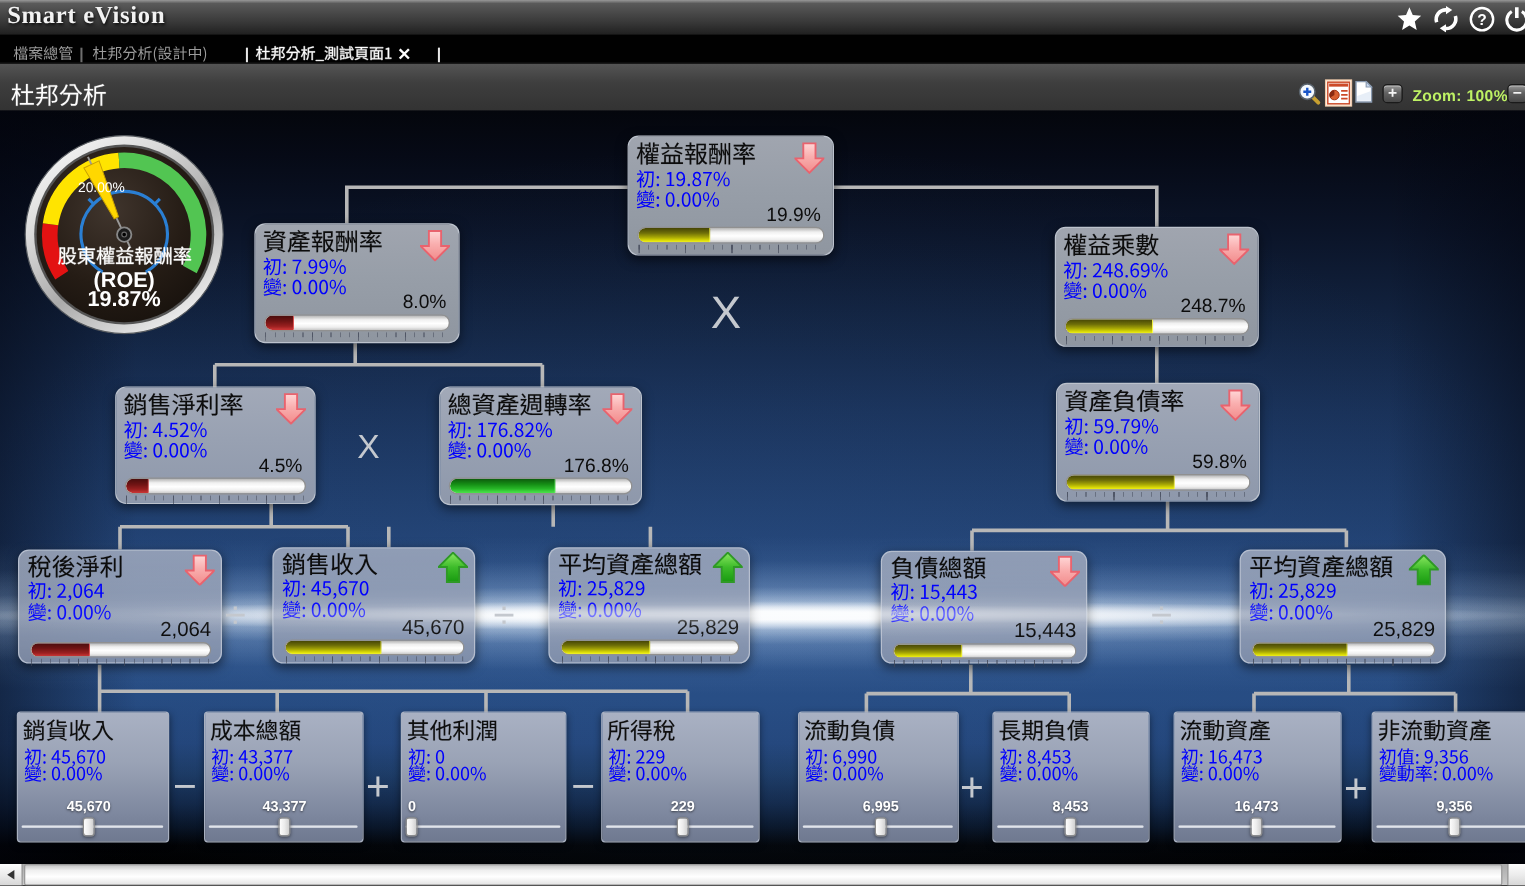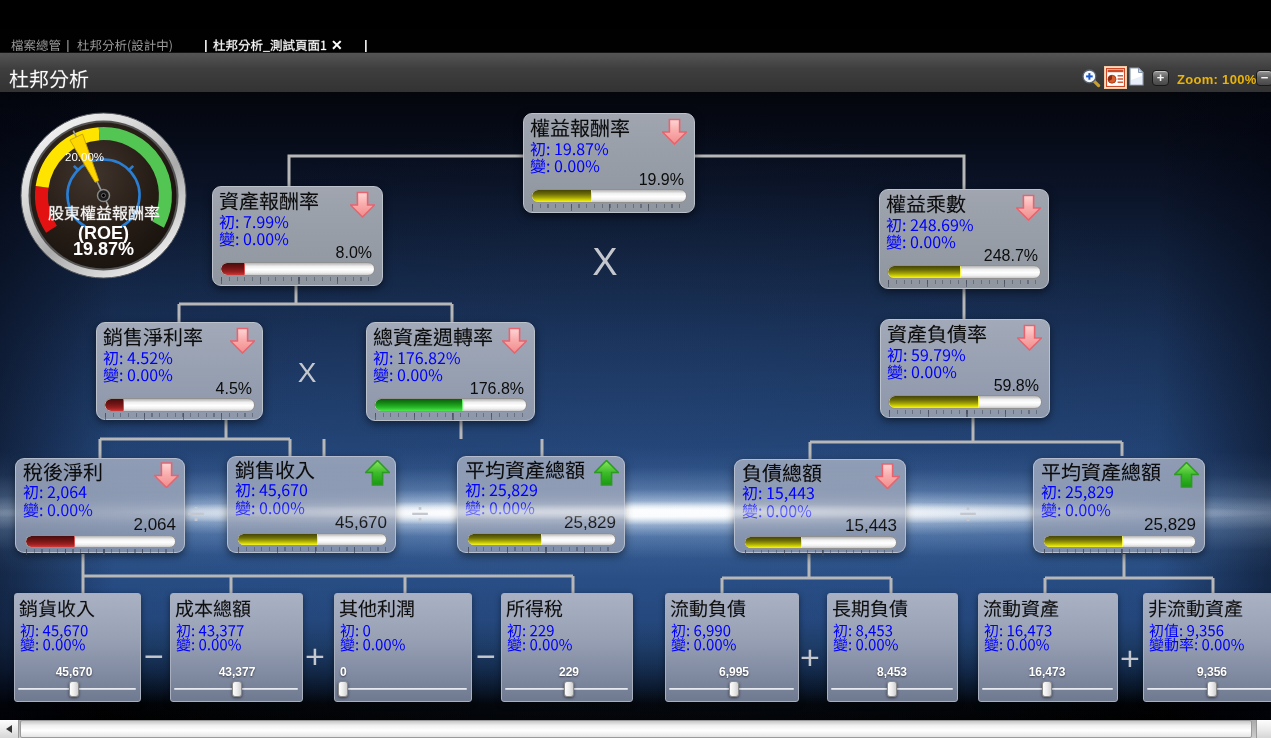--- a/index.html
+++ b/index.html
@@ -142,20 +142,42 @@
       <path id="g68" d="M655 827C655 751 655 677 653 606H534V537H651C642 348 616 185 529 66V70L328 49V129H525V187H328V248H523V547H328V610H542V669H328V743C401 751 470 760 524 772L487 830C383 806 201 788 53 781C60 765 68 741 71 725C130 727 195 731 259 736V669H42V610H259V547H72V248H259V187H69V129H259V42L42 22L52 -44C165 -32 321 -14 474 4C461 -8 446 -20 431 -31C449 -43 475 -68 486 -85C665 48 710 269 723 537H865C855 171 843 38 819 8C810 -5 800 -7 784 -7C765 -7 720 -7 671 -3C683 -23 691 -54 693 -75C740 -77 787 -78 816 -74C846 -71 866 -63 883 -36C917 6 927 146 938 569C938 578 938 606 938 606H725C727 677 728 751 728 827ZM134 373H259V300H134ZM328 373H459V300H328ZM134 495H259V423H134ZM328 495H459V423H328Z"></path>
       <path id="g69" d="M229 800V358H53V290H216V65C216 24 186 3 167 -7C180 -25 196 -62 201 -81L205 -78C227 -65 274 -53 558 20C558 36 559 66 562 86L290 22V290H451C538 100 694 -22 924 -73C934 -53 955 -22 971 -6C859 15 763 53 686 108C757 145 839 194 903 241L842 282C790 240 707 188 636 149C592 190 556 237 528 290H948V358H306V444H819V505H306V589H819V650H306V736H850V800Z"></path>
       <path id="g70" d="M178 143C148 76 95 9 39 -36C57 -47 87 -68 101 -80C155 -30 213 47 249 123ZM321 112C360 65 406 -1 424 -42L486 -6C465 35 419 97 379 143ZM855 722V561H650V722ZM580 790V427C580 283 572 92 488 -41C505 -49 536 -71 548 -84C608 11 634 139 644 260H855V17C855 1 849 -3 835 -4C820 -5 769 -5 716 -3C726 -23 737 -56 740 -76C813 -76 861 -75 889 -62C918 -50 927 -27 927 16V790ZM855 494V328H648C650 363 650 396 650 427V494ZM387 828V707H205V828H137V707H52V640H137V231H38V164H531V231H457V640H531V707H457V828ZM205 640H387V551H205ZM205 491H387V393H205ZM205 332H387V231H205Z"></path>
       <path id="g71" d="M577 835V-80H652V163H958V234H652V393H920V462H652V617H941V687H652V835ZM349 835V688H78V617H349V463H93V394H349V367C349 337 346 299 337 259C230 241 125 223 52 213L68 139L315 186C281 102 215 17 90 -35C108 -50 131 -73 143 -91C384 21 424 226 424 368V835Z"></path>
       <path id="g72" d="M599 840C596 810 591 774 586 738H329V671H574C568 637 562 605 555 578H382V14H286V-51H958V14H869V578H623C631 605 639 637 646 671H928V738H661L679 835ZM450 14V97H799V14ZM450 379H799V293H450ZM450 435V519H799V435ZM450 239H799V152H450ZM264 839C211 687 124 538 32 440C45 422 66 383 74 366C103 398 132 435 159 475V-80H229V589C269 661 304 739 333 817Z"></path>
       <path id="g73" d="M107 803V444C107 296 102 96 35 -46C52 -52 82 -69 96 -80C142 20 162 152 170 275L198 217L319 290V16C319 3 314 -1 302 -2C290 -2 251 -3 207 -1C217 -21 225 -53 228 -72C292 -72 330 -70 354 -58C379 -46 387 -23 387 15V803ZM175 735H319V492C292 525 248 570 209 605L175 579ZM171 288C174 344 175 397 175 444V559C214 521 258 471 281 439L319 471V355C263 329 211 305 171 288ZM536 802V692C536 621 518 538 408 476C421 466 447 438 456 424C579 495 605 601 605 690V732H771V570C771 496 785 469 852 469C863 469 900 469 914 469C931 469 950 470 961 474C959 491 957 518 955 537C943 534 924 532 912 532C902 532 868 532 857 532C844 532 842 541 842 569V802ZM826 328C792 251 743 186 682 133C623 188 577 254 545 328ZM438 398V328H490L474 323C510 233 561 153 625 88C557 42 480 8 401 -13C415 -29 433 -59 441 -78C527 -52 608 -14 680 39C746 -14 823 -54 910 -79C921 -59 943 -30 960 -14C877 7 802 41 739 87C821 161 886 259 923 383L875 401L862 398Z"></path>
       <path id="g74" d="M153 590V222H396C306 128 166 43 41 -1C58 -16 81 -45 93 -64C221 -13 363 83 459 191V-80H536V194C633 85 778 -14 909 -66C921 -46 945 -17 962 -1C835 41 692 128 600 222H859V590H536V674H940V745H536V839H459V745H66V674H459V590ZM226 379H459V282H226ZM536 379H782V282H536ZM226 530H459V435H226ZM536 530H782V435H536Z"></path>
     </defs>
   </svg>
 <div id="page">
+<div id="bar1">
+<div id="logo">Smart eVision</div>
+<svg class="abs" style="left:1164px;top:5px" width="21" height="21" viewBox="0 0 21 21">
+        <path fill="#fff" d="M10.5 1 L13.3 7.6 L20.3 8.2 L15 12.9 L16.6 19.9 L10.5 16.2 L4.4 19.9 L6 12.9 L0.7 8.2 L7.7 7.6 Z"></path>
+      </svg>
+<svg class="abs" style="left:1194px;top:5px" width="22" height="22" viewBox="0 0 22 22">
+        <g stroke="#fff" stroke-width="3" fill="none">
+          <path d="M3.2 13.6 A 8 8 0 0 1 11 3.2"></path>
+          <path d="M18.8 8.4 A 8 8 0 0 1 11 18.8"></path>
+        </g>
+        <path fill="#fff" d="M11 0 L16.2 3.4 L11 6.8 Z"></path>
+        <path fill="#fff" d="M11 15.2 L5.8 18.6 L11 22 Z"></path>
+      </svg>
+<svg class="abs" style="left:1224px;top:5px" width="22" height="22" viewBox="0 0 22 22">
+        <circle cx="11" cy="11" r="9.3" fill="none" stroke="#fff" stroke-width="2"></circle>
+        <text x="11" y="15.5" font-size="13" font-weight="bold" fill="#fff" text-anchor="middle" font-family="Liberation Sans">?</text>
+      </svg>
+<svg class="abs" style="left:1253px;top:5px" width="22" height="22" viewBox="0 0 22 22">
+        <path d="M 6.8 4.6 A 8.3 8.3 0 1 0 15.2 4.6" fill="none" stroke="#fff" stroke-width="2.6"></path>
+        <line x1="11" y1="1" x2="11" y2="10" stroke="#fff" stroke-width="3"></line>
+      </svg>
+</div>
 <div id="bar2">
 <div class="abs" style="left:11px;top:9px"><svg width="50.0" height="13.2" style="overflow:visible;">
           <g transform="translate(0,11.0) scale(0.01250,-0.01250)" fill="#9c9c9c">
             <use href="#g0" x="0"></use>
             <use href="#g1" x="1000"></use>
             <use href="#g2" x="2000"></use>
             <use href="#g3" x="3000"></use>
           </g>
         </svg></div>
 <div class="sep" style="left:66px;top:8px">|</div>
@@ -214,21 +236,21 @@
       <line x1="13.6" y1="9.8" x2="19" y2="9.8" stroke="#cc4a28" stroke-width="1.4"></line>
       <line x1="13.6" y1="13" x2="19" y2="13" stroke="#cc4a28" stroke-width="1.4"></line>
       <line x1="13.6" y1="16.2" x2="19" y2="16.2" stroke="#cc4a28" stroke-width="1.4"></line>
     </svg>
 <svg class="abs" style="left:1129px;top:67px" width="15" height="19" viewBox="0 0 15 19">
       <path d="M1 1 L9.5 1 L14 5.5 L14 18 L1 18 Z" fill="#fff" stroke="#8a9ab0" stroke-width="1.2"></path>
       <path d="M9.5 1 L9.5 5.5 L14 5.5 Z" fill="#c9d9ef" stroke="#8a9ab0" stroke-width="1"></path>
       <path d="M2 17 L13 17 L13 9 L2 13 Z" fill="#dde7f4" opacity=".7"></path>
     </svg>
 <div class="zbtn" style="left:1152px">+</div>
-<div class="abs" style="left:1177px;top:72px;font-size:13px;font-weight:bold;color:#eab308;letter-spacing:.3px">Zoom: 100%</div>
+<div class="abs" style="left:1177px;top:72px;font-size:13px;font-weight:bold;color:#bef264;letter-spacing:.3px">Zoom: 100%</div>
 <div class="zbtn" style="left:1256px">−</div>
 <div id="content">
 <div id="vig"></div>
 <svg class="abs" style="left:0;top:0" width="1271" height="628">
         <g stroke="#b7b7b7" stroke-width="3" fill="none">
           <path d="M523,64 L289,64 L289,94"></path>
           <path d="M695,64 L964,64 L964,97"></path>
           <path d="M296,194 L296,212 M179,212 L452,212 M179,212 L179,231 M452,212 L452,231"></path>
           <path d="M964,197 L964,228"></path>
           <path d="M226,328 L226,347 M100,347 L290,347 M100,347 L100,366 M290,347 L290,364"></path>

